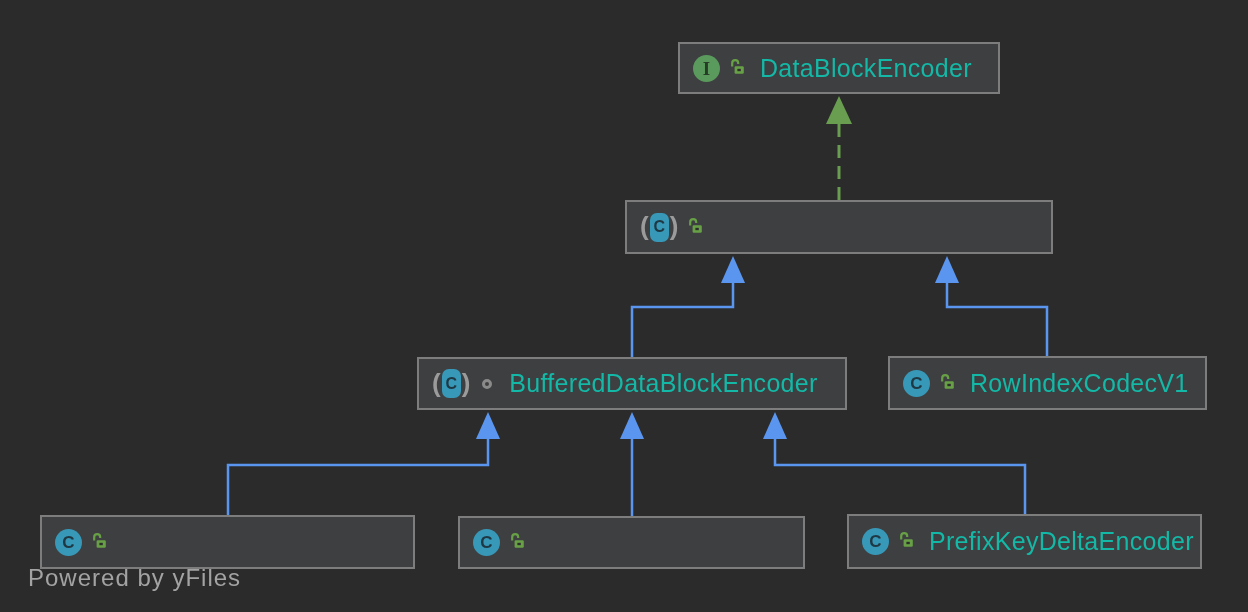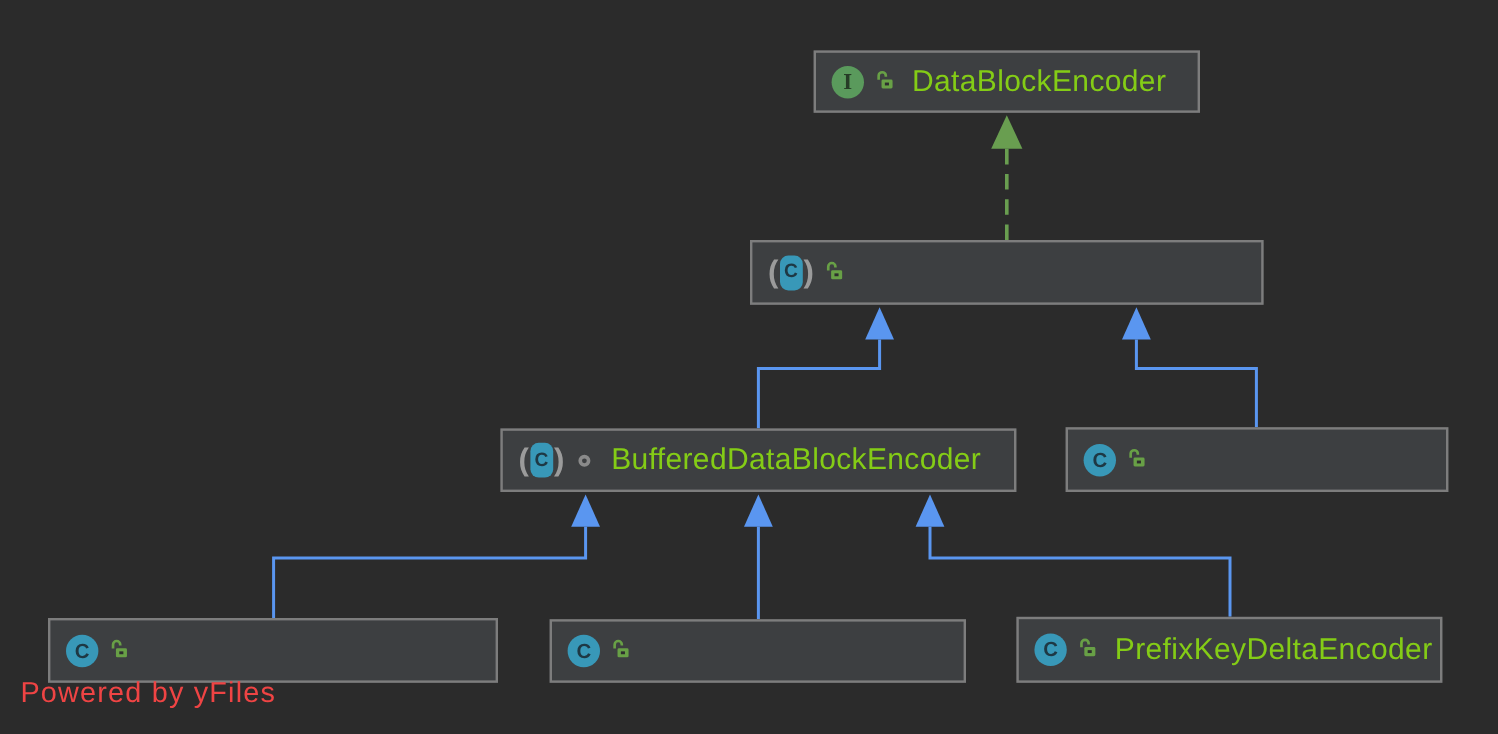--- a/index.html
+++ b/index.html
@@ -45,21 +45,21 @@
     box-sizing: border-box;
     background: #3d3f41;
     border: 2px solid #7d7d7d;
     display: flex;
     align-items: center;
     padding: 0 16px 0 13px;
     gap: 9px;
     cursor: default;
   }
   .node .label {
-    color: #84cc16;
+    color: #14b8a6;
     font-size: 25px;
     letter-spacing: 0.3px;
     white-space: nowrap;
     margin-left: 5px;
   }
   
   .ic-interface {
     width: 27px; height: 27px;
     border-radius: 50%;
     background: #5a9a5c;
@@ -129,23 +129,23 @@
     width: 10px; height: 10px;
     border-radius: 50%;
     border: 3px solid #8a8a8a;
     box-sizing: border-box;
     background: transparent;
     flex: 0 0 auto;
     margin: 0 3px;
   }
   #watermark {
     position: absolute;
-    left: 17px;
+    left: 28px;
     top: 564px;
-    color: #ef4444;
+    color: #a3a3a3;
     font-size: 24px;
     letter-spacing: 1px;
     white-space: nowrap;
   }
 </style>
 </head>
 <body>
 
 <div id="canvas">
 
@@ -229,20 +229,21 @@
     <span class="ic-class">
       <span class="ic-letter">C</span>
     </span>
     <span class="ic-lock">
       <svg width="17" height="17" viewBox="0 0 17 17">
         <path d="M3.2 8.4 V5.2 a3 3 0 0 1 6 0 V6" fill="none" stroke="#68a046" stroke-width="2.2"></path>
         <rect x="5.6" y="8.2" width="9.2" height="7.6" rx="1.2" fill="#68a046"></rect>
         <rect x="8.4" y="10.8" width="3.4" height="2.4" fill="#2e2e2e"></rect>
       </svg>
     </span>
+    <span class="label">RowIndexCodecV1</span>
   </div>
 
   <div class="node" style="left:40px; top:515px; width:375px; height:54px;">
     <span class="ic-class">
       <span class="ic-letter">C</span>
     </span>
     <span class="ic-lock">
       <svg width="17" height="17" viewBox="0 0 17 17">
         <path d="M3.2 8.4 V5.2 a3 3 0 0 1 6 0 V6" fill="none" stroke="#68a046" stroke-width="2.2"></path>
         <rect x="5.6" y="8.2" width="9.2" height="7.6" rx="1.2" fill="#68a046"></rect>

